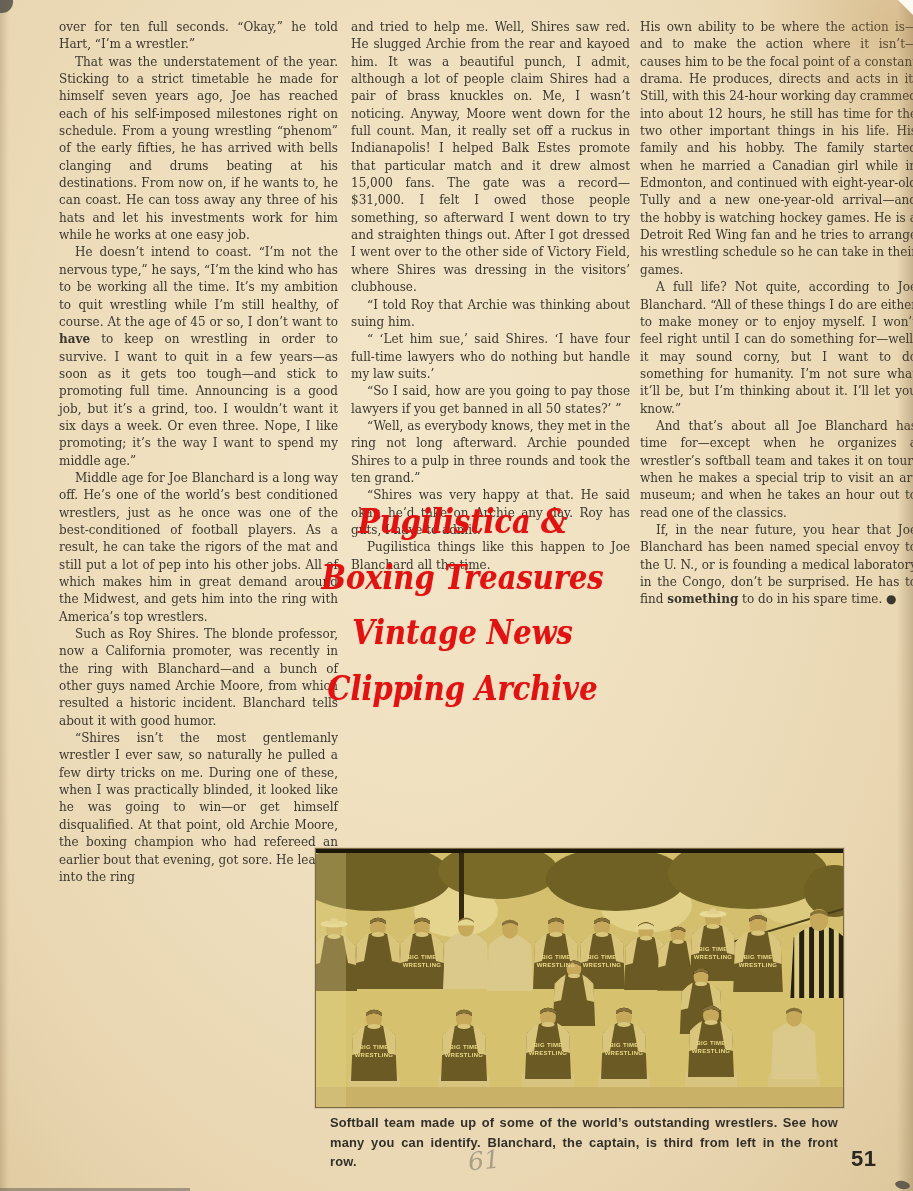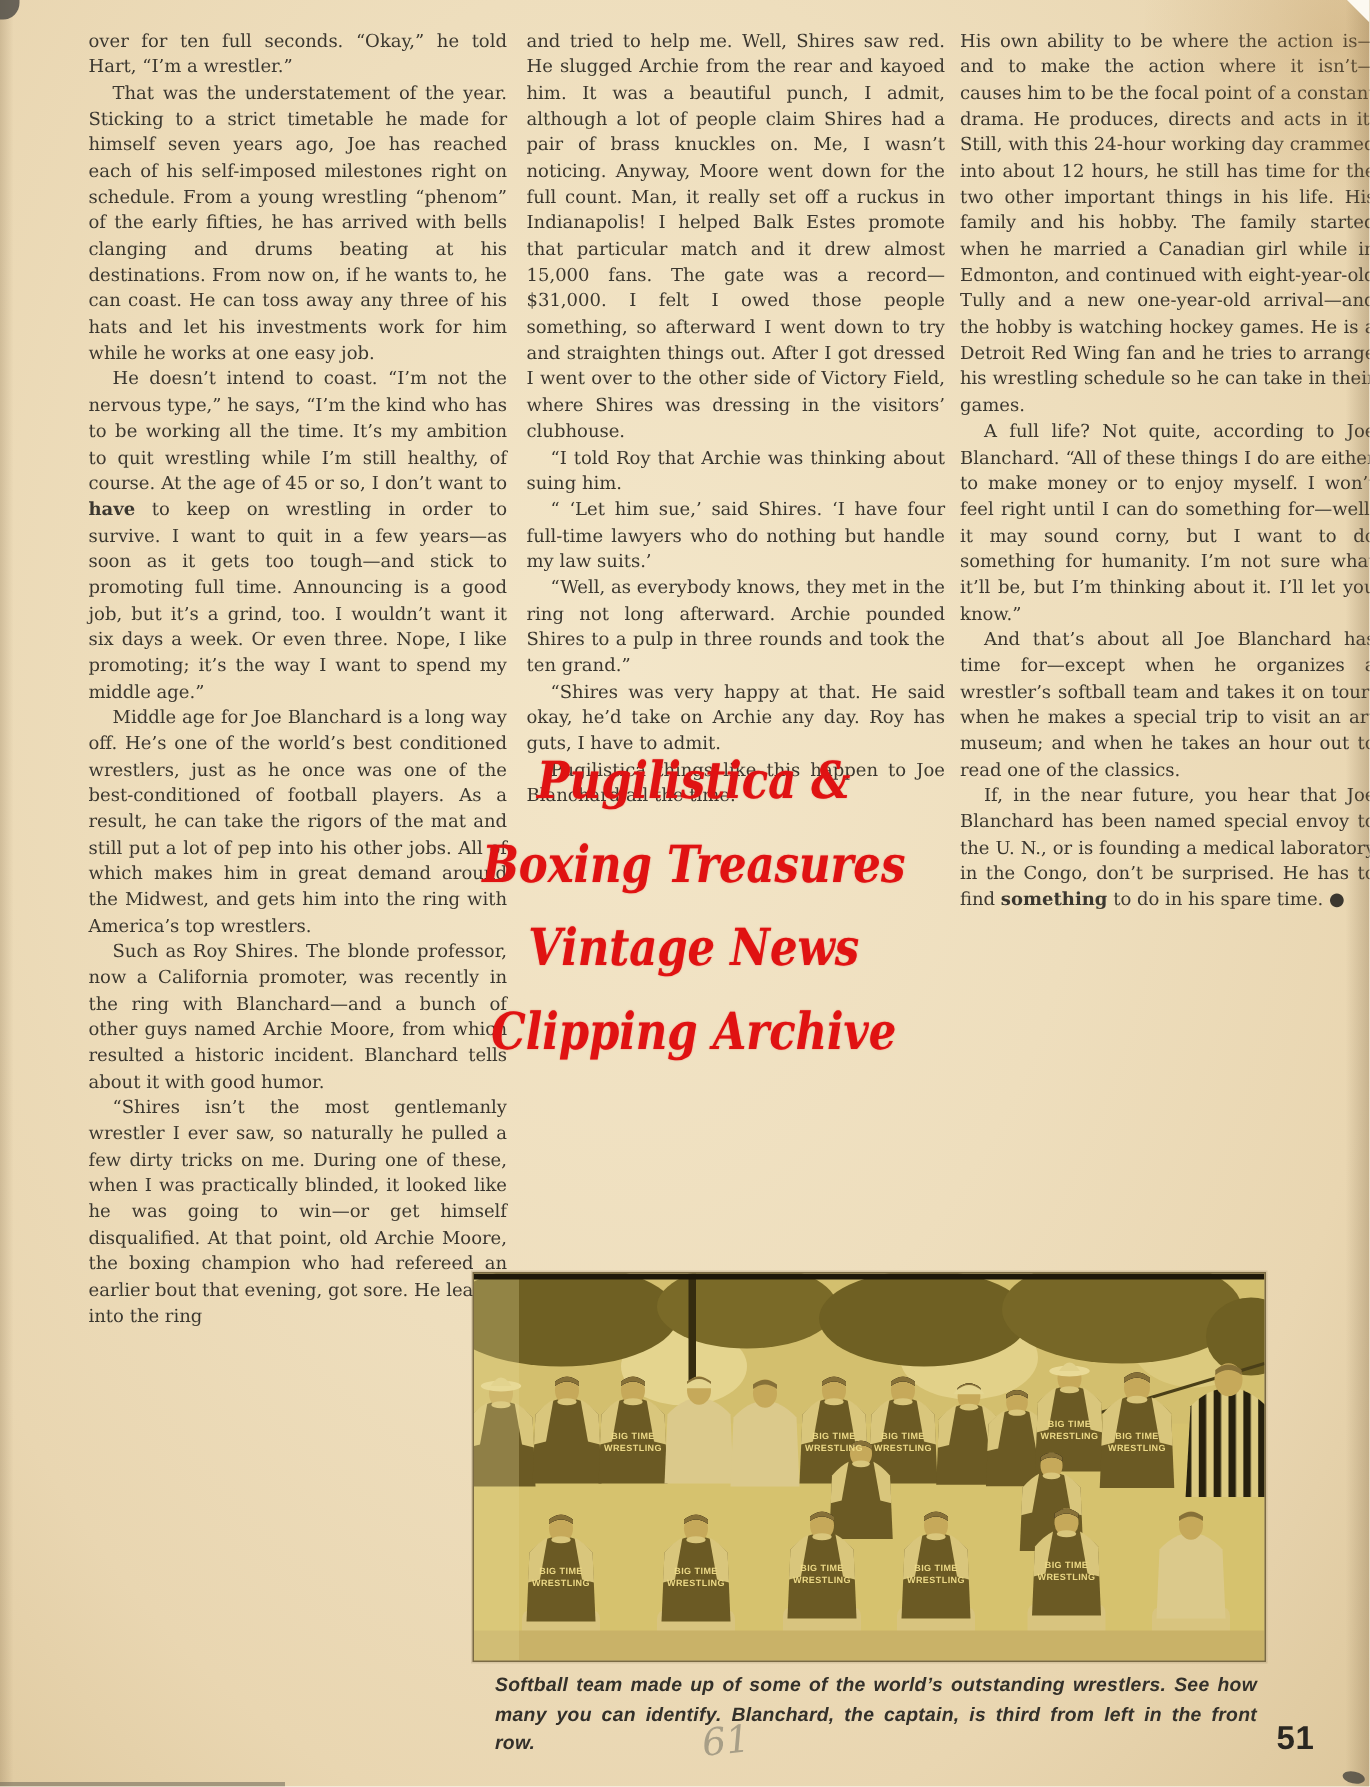--- a/index.html
+++ b/index.html
@@ -57,21 +57,21 @@
     position:absolute;left:316px;top:849px;width:527px;height:258px;margin:0;
     outline:1px solid #7a6a44;box-shadow:0 0 0 2px rgba(70,55,25,.12);
     background:#d6c26e;
   }
   .photo svg{display:block;width:100%;height:100%;}
   .shirt-t{font-family:"Liberation Sans",sans-serif;font-weight:bold;
     fill:#ecd987;font-size:6px;letter-spacing:.3px;text-anchor:middle;}
 
   .caption{
     position:absolute;left:330px;top:1113px;width:508px;
-    font-family:"Liberation Sans",sans-serif;font-weight:bold;font-style:italic;
+    font-family:"Liberation Sans",sans-serif;font-weight:bold;
     font-size:12.9px;line-height:19.5px;color:#33302a;text-align:justify;
     letter-spacing:.2px;word-spacing:1.5px;
   }
   .pencil{
     position:absolute;left:468px;top:1146px;
     font-family:"DejaVu Serif",serif;font-style:italic;font-size:25px;
     color:#97907c;transform:rotate(-6deg);opacity:.8;
   }
   .pagenum{
     position:absolute;left:851px;top:1146px;
@@ -89,20 +89,21 @@
       <p class="para ind">That was the understatement of the year. Sticking to a strict timetable he made for himself seven years ago, Joe has reached each of his self-imposed milestones right on schedule. From a young wrestling “phenom” of the early fifties, he has arrived with bells clanging and drums beating at his destinations. From now on, if he wants to, he can coast. He can toss away any three of his hats and let his investments work for him while he works at one easy job.</p>
       <p class="para ind">He doesn’t intend to coast. “I’m not the nervous type,” he says, “I’m the kind who has to be working all the time. It’s my ambition to quit wrestling while I’m still healthy, of course. At the age of 45 or so, I don’t want to <b>have</b> to keep on wrestling in order to survive. I want to quit in a few years—as soon as it gets too tough—and stick to promoting full time. Announcing is a good job, but it’s a grind, too. I wouldn’t want it six days a week. Or even three. Nope, I like promoting; it’s the way I want to spend my middle age.”</p>
       <p class="para ind">Middle age for Joe Blanchard is a long way off. He’s one of the world’s best conditioned wrestlers, just as he once was one of the best-conditioned of football players. As a result, he can take the rigors of the mat and still put a lot of pep into his other jobs. All of which makes him in great demand around the Midwest, and gets him into the ring with America’s top wrestlers.</p>
       <p class="para ind">Such as Roy Shires. The blonde professor, now a California promoter, was recently in the ring with Blanchard—and a bunch of other guys named Archie Moore, from which resulted a historic incident. Blanchard tells about it with good humor.</p>
       <p class="para ind">“Shires isn’t the most gentlemanly wrestler I ever saw, so naturally he pulled a few dirty tricks on me. During one of these, when I was practically blinded, it looked like he was going to win—or get himself disqualified. At that point, old Archie Moore, the boxing champion who had refereed an earlier bout that evening, got sore. He leaped into the ring</p>
     </div>
   <div class="col col2">
       <p class="para">and tried to help me. Well, Shires saw red. He slugged Archie from the rear and kayoed him. It was a beautiful punch, I admit, although a lot of people claim Shires had a pair of brass knuckles on. Me, I wasn’t noticing. Anyway, Moore went down for the full count. Man, it really set off a ruckus in Indianapolis! I helped Balk Estes promote that particular match and it drew almost 15,000 fans. The gate was a record—$31,000. I felt I owed those people something, so afterward I went down to try and straighten things out. After I got dressed I went over to the other side of Victory Field, where Shires was dressing in the visitors’ clubhouse.</p>
       <p class="para ind">“I told Roy that Archie was thinking about suing him.</p>
       <p class="para ind">“ ‘Let him sue,’ said Shires. ‘I have four full-time lawyers who do nothing but handle my law suits.’</p>
+      <p class="para ind">“So I said, how are you going to pay those lawyers if you get banned in all 50 states?’ ”</p>
       <p class="para ind">“Well, as everybody knows, they met in the ring not long afterward. Archie pounded Shires to a pulp in three rounds and took the ten grand.”</p>
       <p class="para ind">“Shires was very happy at that. He said okay, he’d take on Archie any day. Roy has guts, I have to admit.</p>
       <p class="para ind">Pugilistica things like this happen to Joe Blanchard all the time.</p>
     </div>
   <div class="col col3">
       <p class="para">His own ability to be where the action is—and to make the action where it isn’t—causes him to be the focal point of a constant drama. He produces, directs and acts in it. Still, with this 24-hour working day crammed into about 12 hours, he still has time for the two other important things in his life. His family and his hobby. The family started when he married a Canadian girl while in Edmonton, and continued with eight-year-old Tully and a new one-year-old arrival—and the hobby is watching hockey games. He is a Detroit Red Wing fan and he tries to arrange his wrestling schedule so he can take in their games.</p>
       <p class="para ind">A full life? Not quite, according to Joe Blanchard. “All of these things I do are either to make money or to enjoy myself. I won’t feel right until I can do something for—well, it may sound corny, but I want to do something for humanity. I’m not sure what it’ll be, but I’m thinking about it. I’ll let you know.”</p>
       <p class="para ind">And that’s about all Joe Blanchard has time for—except when he organizes a wrestler’s softball team and takes it on tour; when he makes a special trip to visit an art museum; and when he takes an hour out to read one of the classics.</p>
       <p class="para ind">If, in the near future, you hear that Joe Blanchard has been named special envoy to the U. N., or is founding a medical laboratory in the Congo, don’t be surprised. He has to find <b>something</b> to do in his spare time. ●</p>
     </div>

